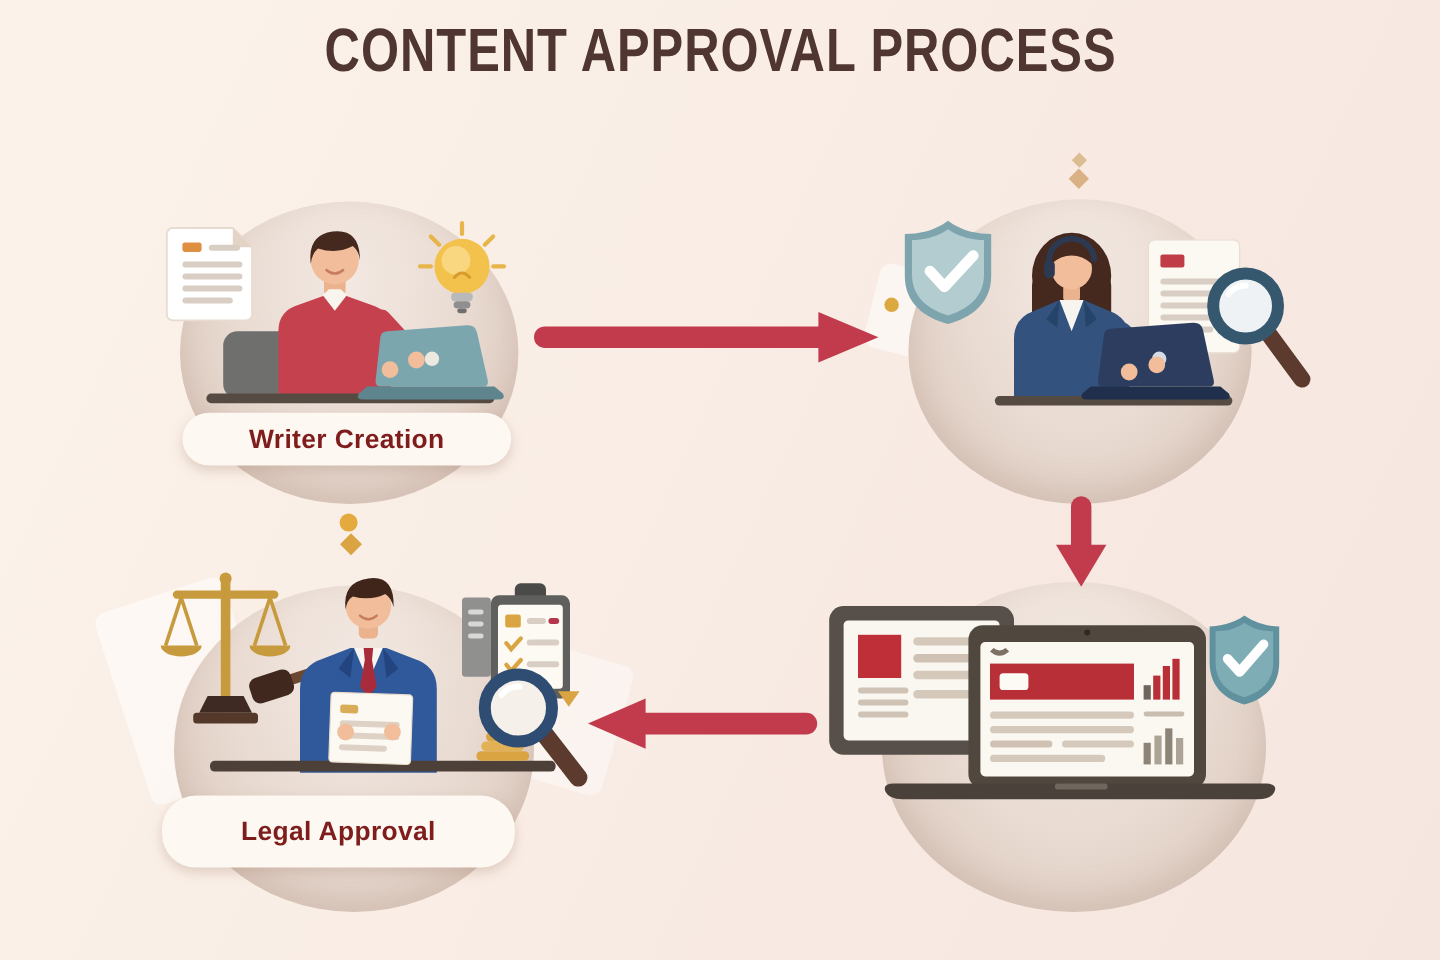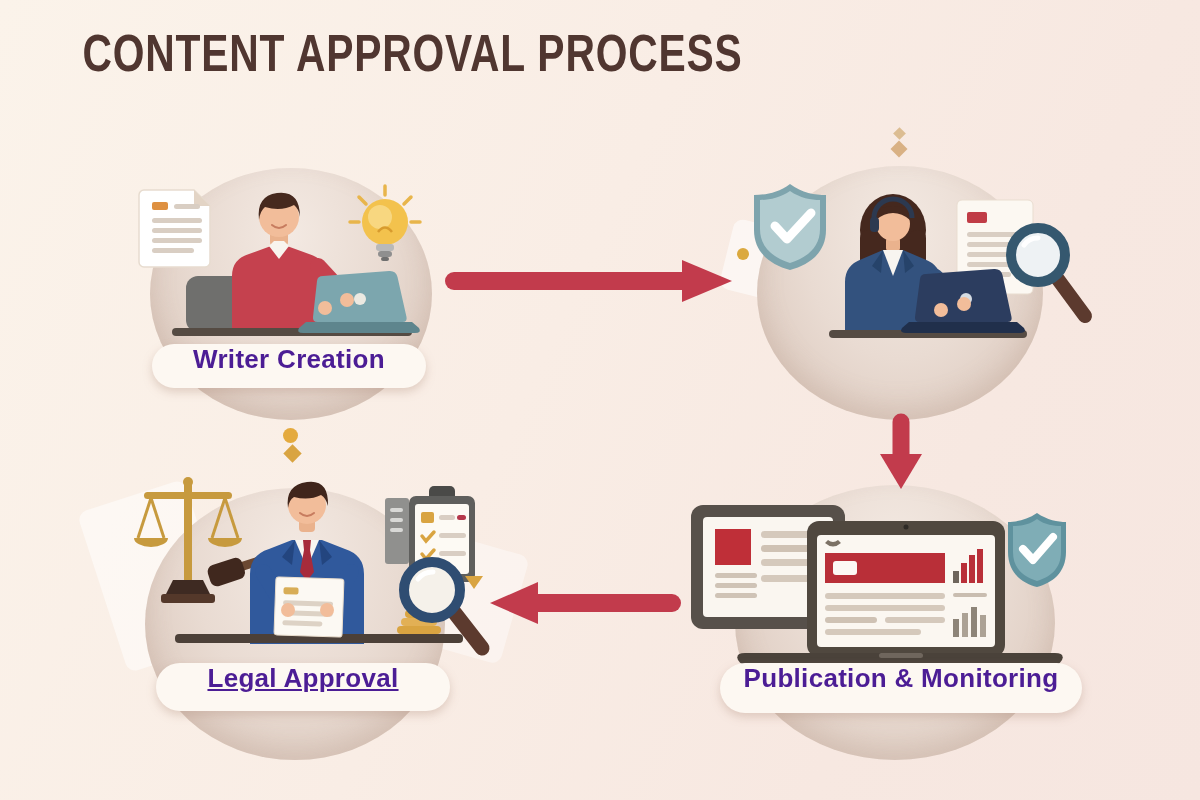--- a/index.html
+++ b/index.html
@@ -1,32 +1,32 @@
 <!DOCTYPE html>
 <html><head>
 <meta charset="utf-8">
 <style>
   html,body{margin:0;padding:0;background:#e8e0da;}
   .canvas{
     position:relative;width:1200px;height:800px;overflow:hidden;
     background:linear-gradient(115deg,#fbf3ea 0%,#f9ede5 45%,#f7e8e1 75%,#f6e6e0 100%);
     font-family:"Liberation Sans",sans-serif;
   }
-  .title-block{position:absolute;top:24px;left:0;width:100%;text-align:left;z-index:6;}
+  .title-block{position:absolute;top:12px;left:0;width:100%;text-align:center;z-index:6;}
   .title-line1 span{display:inline-block;transform:scaleX(0.80);transform-origin:center;
     font-size:51px;font-weight:bold;color:#503630;letter-spacing:1px;white-space:nowrap;}
   .title-line2 span{display:inline-block;transform:scaleX(0.84);transform-origin:center;
     font-size:36px;font-weight:bold;color:#c23648;letter-spacing:1px;margin-top:2px;white-space:nowrap;}
   .node-circle{position:absolute;border-radius:50%;z-index:2;
     background:radial-gradient(ellipse at 50% 26%,#f3e9e2 0%,#e9dbd2 48%,#d8c4b8 100%);
     box-shadow:inset 0 -12px 26px rgba(164,132,115,0.22);}
   .illus{position:absolute;z-index:3;}
   .pill{position:absolute;z-index:5;background:#fdf8f2;border-radius:28px;
-    display:flex;align-items:flex-start;justify-content:center;
-    color:#4c1d95;font-weight:bold;font-size:26px;letter-spacing:0.3px;
+    display:flex;align-items:center;justify-content:center;
+    color:#7f1d1d;font-weight:bold;font-size:22px;letter-spacing:0.3px;
     box-shadow:0 4px 10px rgba(176,140,122,0.35);white-space:nowrap;}
   .arrow{position:absolute;z-index:4;}
   .arrow line{stroke:#c23b4c;}
   .arrow polygon{fill:#c23b4c;}
   .white-shape{position:absolute;z-index:1;background:rgba(255,255,255,0.5);border-radius:10px;}
   .deco{position:absolute;z-index:4;}
   .deco.diamond{transform:rotate(45deg);}
   .deco.dot{border-radius:50%;}
 </style>
 </head>
@@ -256,25 +256,22 @@
     <g>
       <path d="M354 20 c10 7 21 9 29 9 v30 c0 21 -14 31 -29 35 c-15 -4 -29 -14 -29 -35 v-30 c8 0 19 -2 29 -9 z" fill="#5f929e"></path>
       <path d="M354 26 c8 6 17 7 24 7 v26 c0 17 -11 25 -24 29 c-13 -4 -24 -12 -24 -29 v-26 c7 0 16 -1 24 -7 z" fill="#7fadb6"></path>
       <path d="M340 56 l10 11 l20 -23" stroke="#ffffff" stroke-width="8" fill="none" stroke-linecap="round" stroke-linejoin="round"></path>
     </g>
   </svg>
 
   <div class="pill" style="left:152px;top:344px;width:274px;height:44px;">
     <span>Writer Creation</span>
   </div>
-  <div class="pill" style="left:156px;top:663px;width:294px;height:48px;text-decoration:underline;">
+  <div class="pill" style="left:135px;top:663px;width:294px;height:60px;">
     <span>Legal Approval</span>
-  </div>
-  <div class="pill" style="left:720px;top:663px;width:362px;height:50px;">
-    <span>Publication &amp; Monitoring</span>
   </div>
 
   <svg class="arrow" style="left:444px;top:257px;" width="292" height="48" viewBox="0 0 292 48">
     <line x1="10" y1="24" x2="246" y2="24" stroke-width="18" stroke-linecap="round"></line>
     <polygon points="238,3 288,24 238,45"></polygon>
   </svg>
   <svg class="arrow" style="left:876px;top:412px;" width="50" height="80" viewBox="0 0 50 80">
     <line x1="25" y1="10" x2="25" y2="46" stroke-width="17" stroke-linecap="round"></line>
     <polygon points="4,42 46,42 25,77"></polygon>
   </svg>

